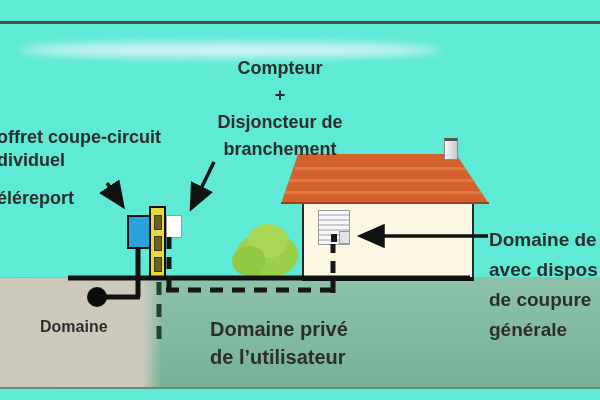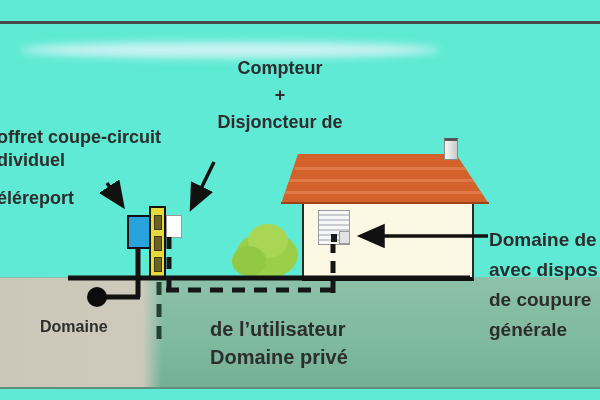--- a/index.html
+++ b/index.html
@@ -119,20 +119,21 @@
 
     <line x1="107" y1="183" x2="122" y2="205" stroke="#111" stroke-width="3.5" marker-end="url(#ah)"></line>
     <line x1="214" y1="162" x2="192" y2="207" stroke="#111" stroke-width="3.5" marker-end="url(#ah)"></line>
     <line x1="488" y1="236" x2="362" y2="236" stroke="#111" stroke-width="3.5" marker-end="url(#ah)"></line>
   </svg>
 
   <div id="lbl-meter" class="lbl">
     <div>Compteur</div>
     <div>+</div>
     <div>Disjoncteur de</div>
+    <div>branchement</div>
   </div>
 
   <div id="lbl-coffret" class="lbl">
     <div>offret coupe-circuit</div>
     <div>dividuel</div>
   </div>
 
   <div id="lbl-telereport" class="lbl">éléreport</div>
 
   <div id="lbl-panel" class="lbl">
@@ -140,17 +141,17 @@
     <div>avec dispos</div>
     <div>de coupure</div>
     <div>générale</div>
   </div>
 
   <div id="lbl-public" class="lbl">
     <div>Domaine</div>
   </div>
 
   <div id="lbl-private" class="lbl">
+    <div>Domaine privé</div>
     <div>de l’utilisateur</div>
-    <div>Domaine privé</div>
   </div>
 
 </div>
 
 </body></html>

